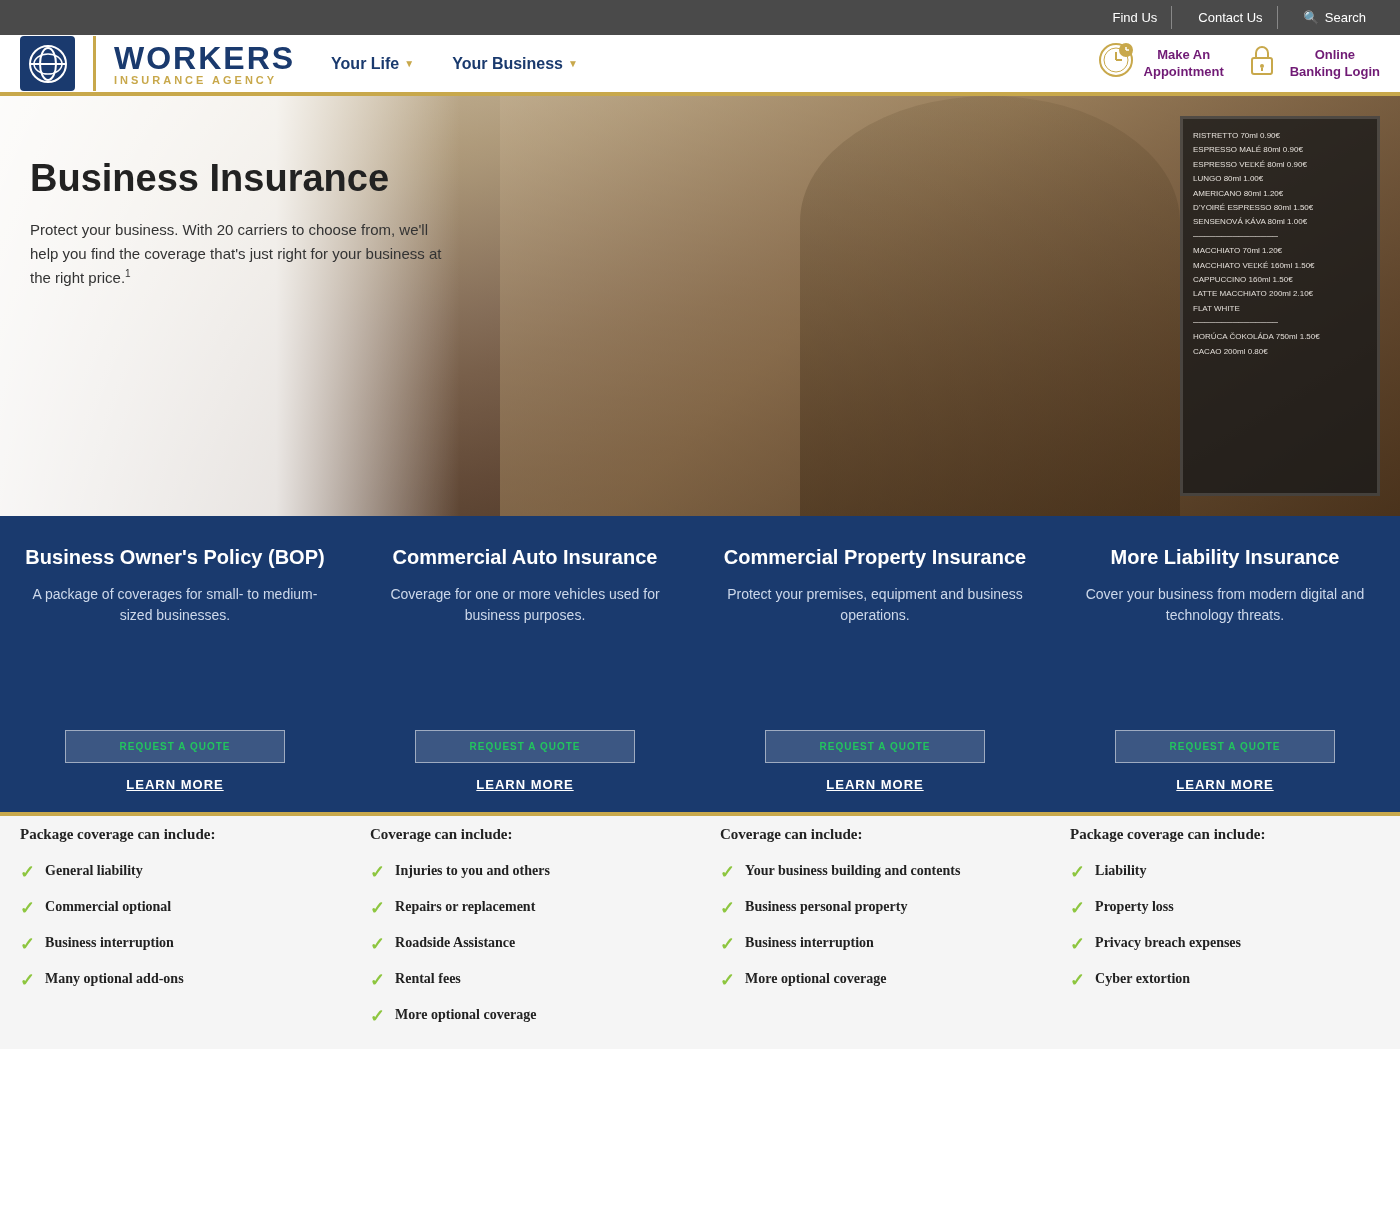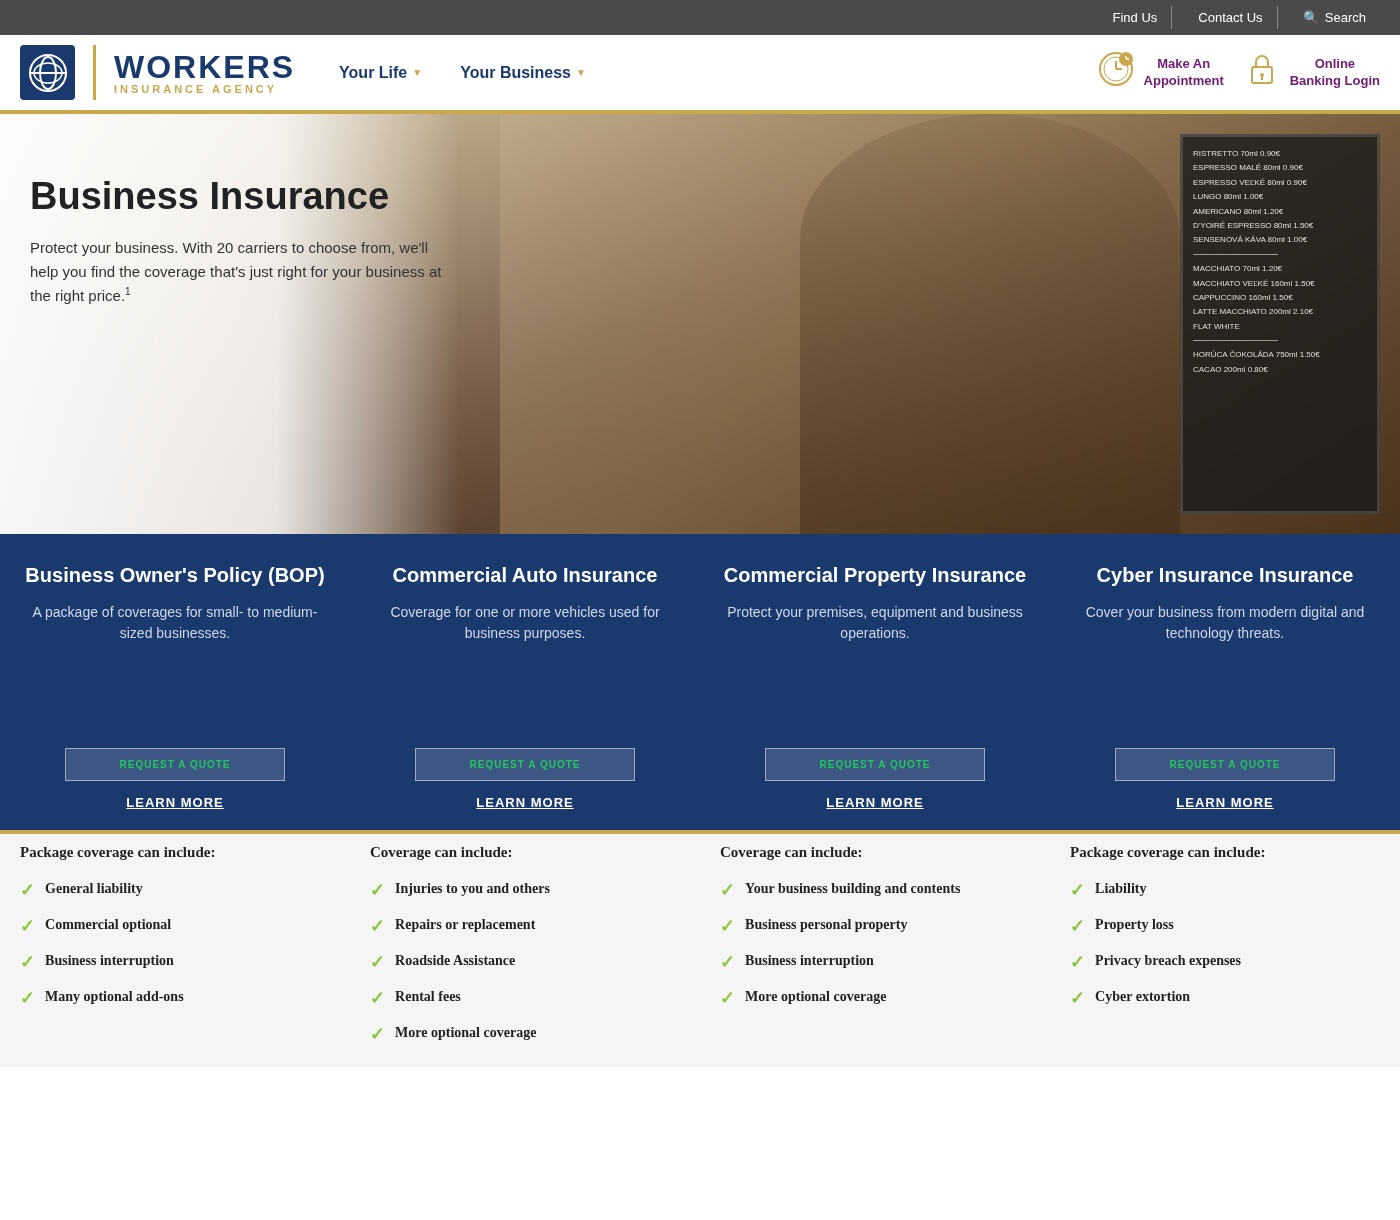--- a/index.html
+++ b/index.html
@@ -30,23 +30,23 @@
       font-size: 13px;
       padding: 4px 14px;
       text-decoration: none;
     }
 
     
     .header {
       background: #fff;
       display: flex;
       align-items: center;
-      padding: 10px 20px;
+      padding: 1px 20px;
       border-bottom: 4px solid #c8a84b;
-      gap: 30px;
+      gap: 22px;
       justify-content: center;
     }
     .logo-area {
       display: flex;
       align-items: center;
       gap: 10px;
       min-width: 260px;
     }
     .logo-icon {
       width: 55px;
@@ -446,21 +446,21 @@
           <span class="coverage-text">Business interruption</span>
         </div>
         <div class="coverage-item">
           <span class="check-icon" style="color: rgb(141, 198, 63); font-weight: bold; font-size: 18px;">✓</span>
           <span class="coverage-text">More optional coverage</span>
         </div>
       </div>
     </div>
     <div class="card-wrapper">
       <div class="card-blue">
-        <div class="card-title">Cyber Insurance Insurance</div>
+        <div class="card-title">More Liability Insurance</div>
         <div class="card-desc">Cover your business from modern digital and technology threats.</div>
         <button class="card-btn-quote">REQUEST A QUOTE</button>
         <span class="card-link">LEARN MORE</span>
       </div>
       <div class="coverage-area">
         <div class="coverage-title">Package coverage can include:</div>
         <div class="coverage-item">
           <span class="check-icon" style="color: rgb(141, 198, 63); font-weight: bold; font-size: 18px;">✓</span>
           <span class="coverage-text">Liability</span>
         </div>

